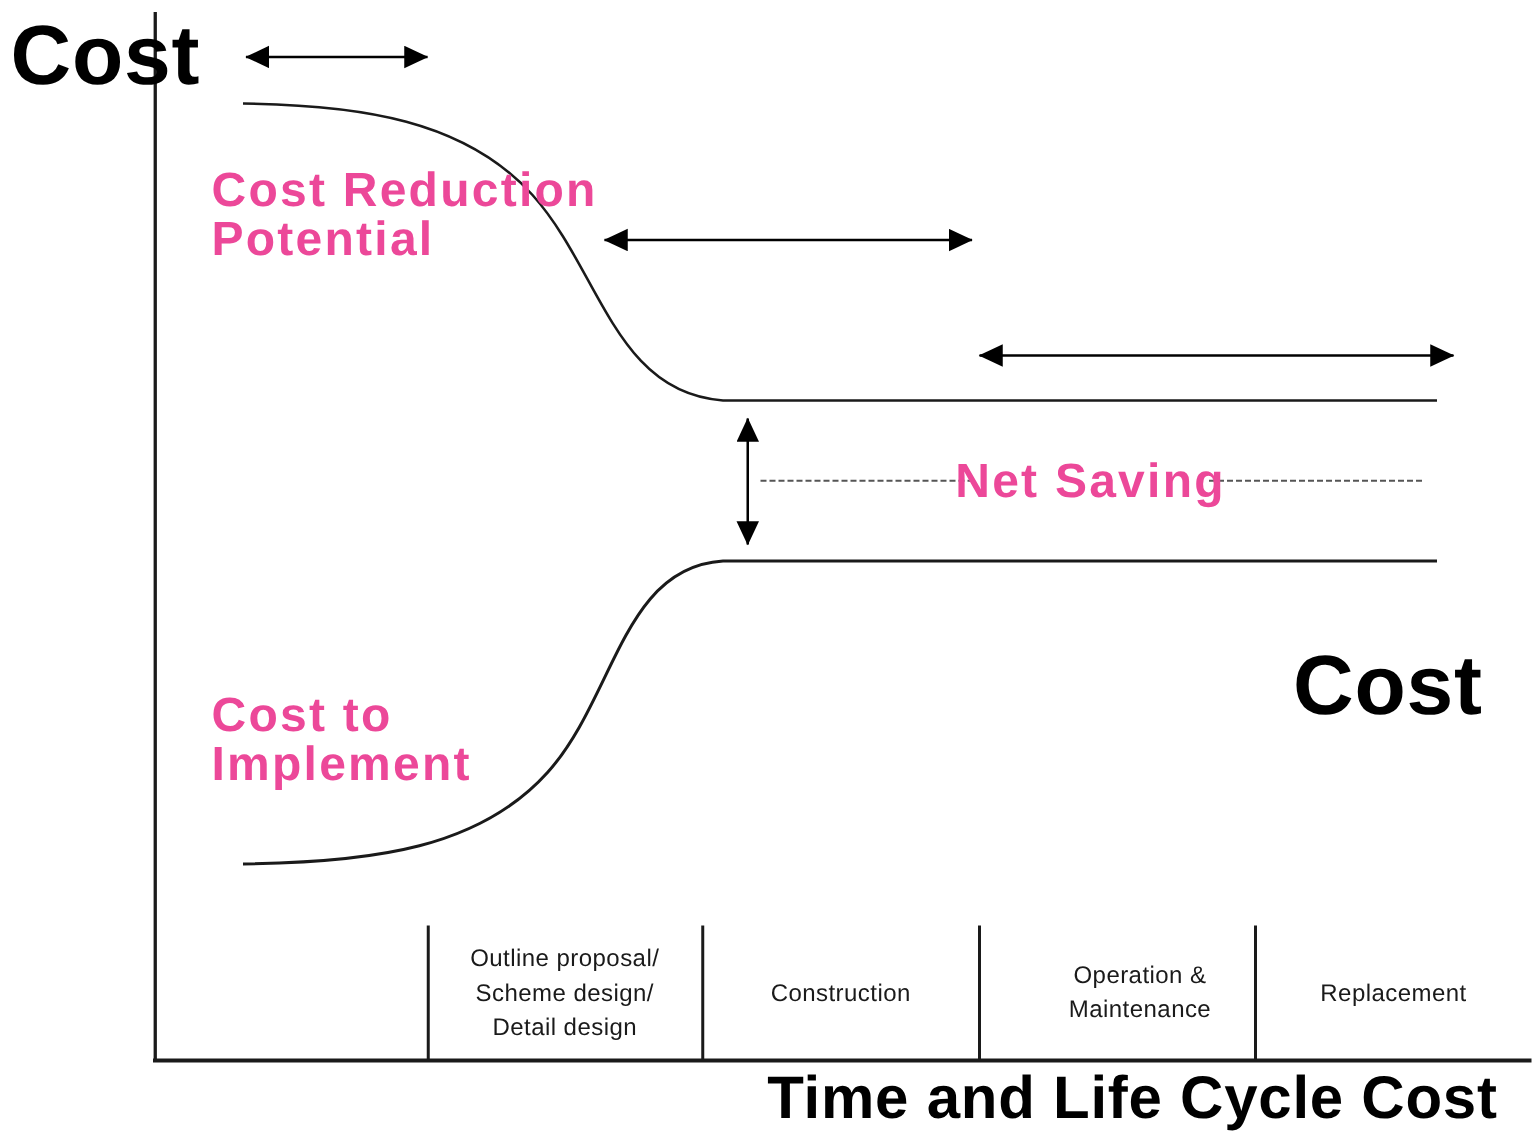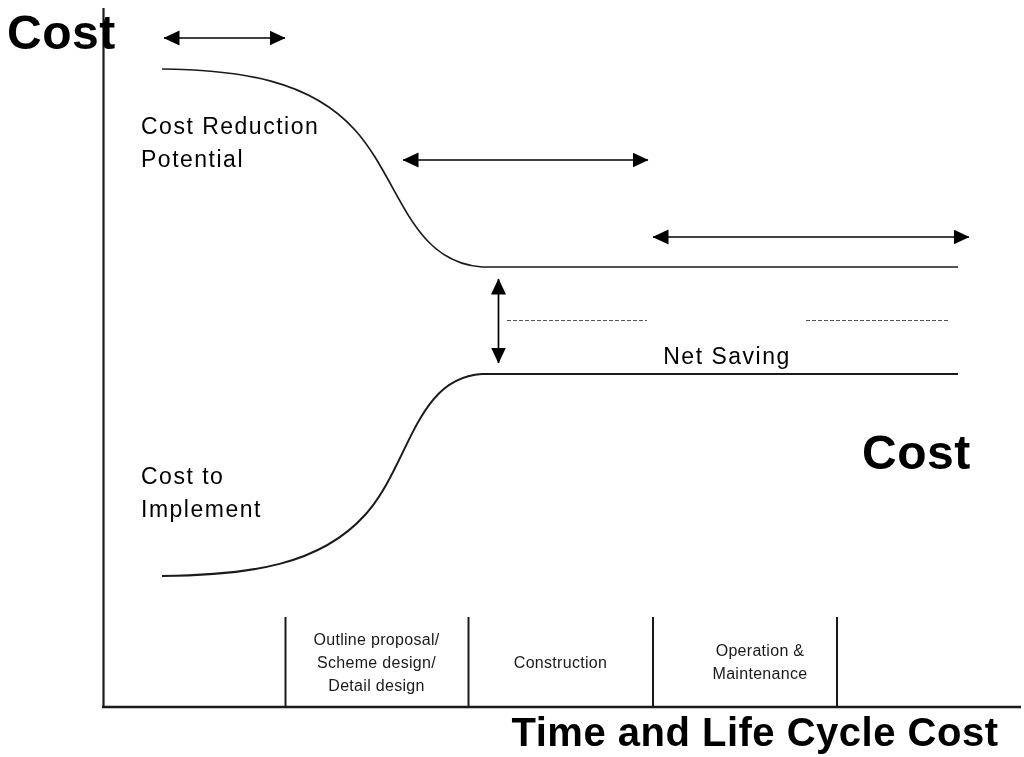--- a/index.html
+++ b/index.html
@@ -3,24 +3,24 @@
 <meta charset="utf-8">
 <style>
   html,body{margin:0;padding:0;background:#ffffff;}
   .stage{
     position:relative;width:1024px;height:757px;background:#ffffff;
     font-family:"Liberation Sans","DejaVu Sans",sans-serif;color:#000;
     overflow:hidden;
   }
   .stage svg{position:absolute;left:0;top:0;}
   .lbl{position:absolute;white-space:pre-line;}
-  .lbl-big{font-size:48px;font-weight:700;letter-spacing:0.5px;line-height:1.05;}
+  .lbl-big{font-size:56px;font-weight:700;letter-spacing:0.5px;line-height:1.05;}
   .lbl-axis-x{font-size:40px;font-weight:700;letter-spacing:0.5px;transform:translateX(-50%);white-space:nowrap;}
-  .lbl-anno{font-size:23px;font-weight:400;letter-spacing:1.5px;line-height:33px;color:#000000;}
-  .lbl-netsaving{transform:translateX(-50%);white-space:nowrap;line-height:28px;margin-top:36px;}
+  .lbl-anno{font-size:32px;font-weight:700;letter-spacing:1.5px;line-height:33px;color:#ec4899;}
+  .lbl-netsaving{transform:translateX(-50%);white-space:nowrap;line-height:28px;}
   .phase-band{position:absolute;left:0;top:617px;width:1024px;height:90px;}
   .phase-cell{
     position:absolute;top:0;height:90px;display:flex;align-items:center;justify-content:center;
   }
   .phase-text{
     font-size:16px;line-height:23px;letter-spacing:0.3px;color:#1a1a1a;
     white-space:pre-line;text-align:center;
   }
   .phase-text.center{text-align:center;}
 </style>
@@ -77,15 +77,18 @@
 Scheme design/
 Detail design</div>
     </div>
     <div class="phase-cell" style="left:468px;width:185px;">
       <div class="phase-text center">Construction</div>
     </div>
     <div class="phase-cell" style="left:653px;width:214px;">
       <div class="phase-text center">Operation &amp;
 Maintenance</div>
     </div>
+    <div class="phase-cell" style="left:837px;width:184px;">
+      <div class="phase-text center">Replacement</div>
+    </div>
   </div>
 
 </div>
 
 </body></html>

